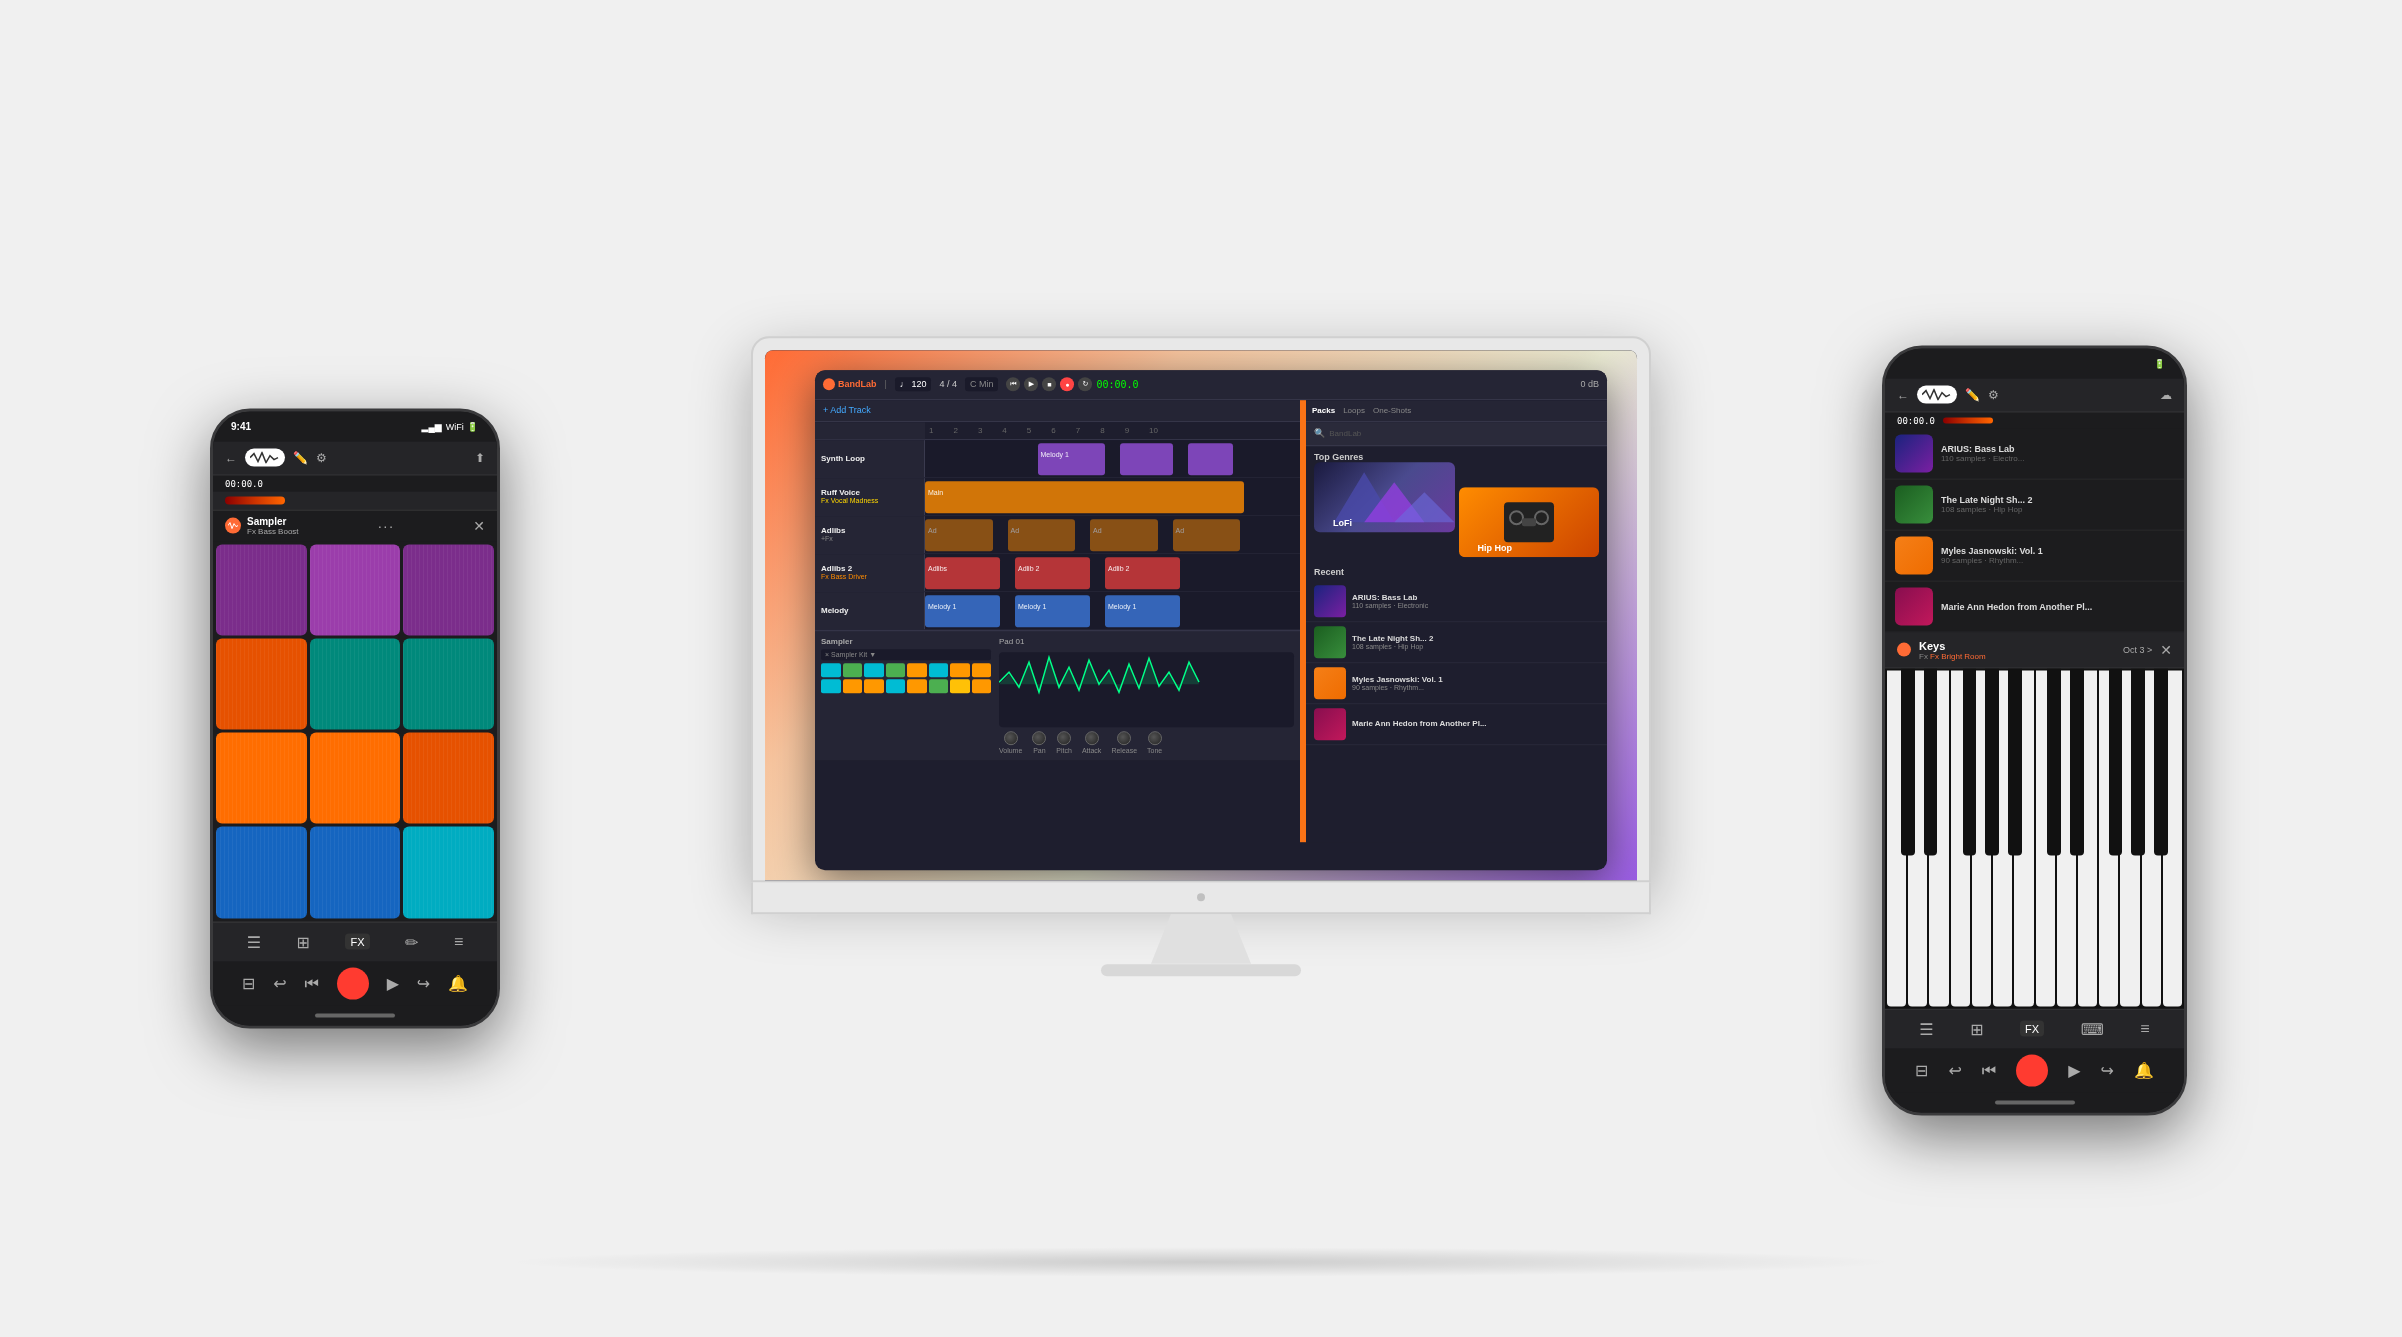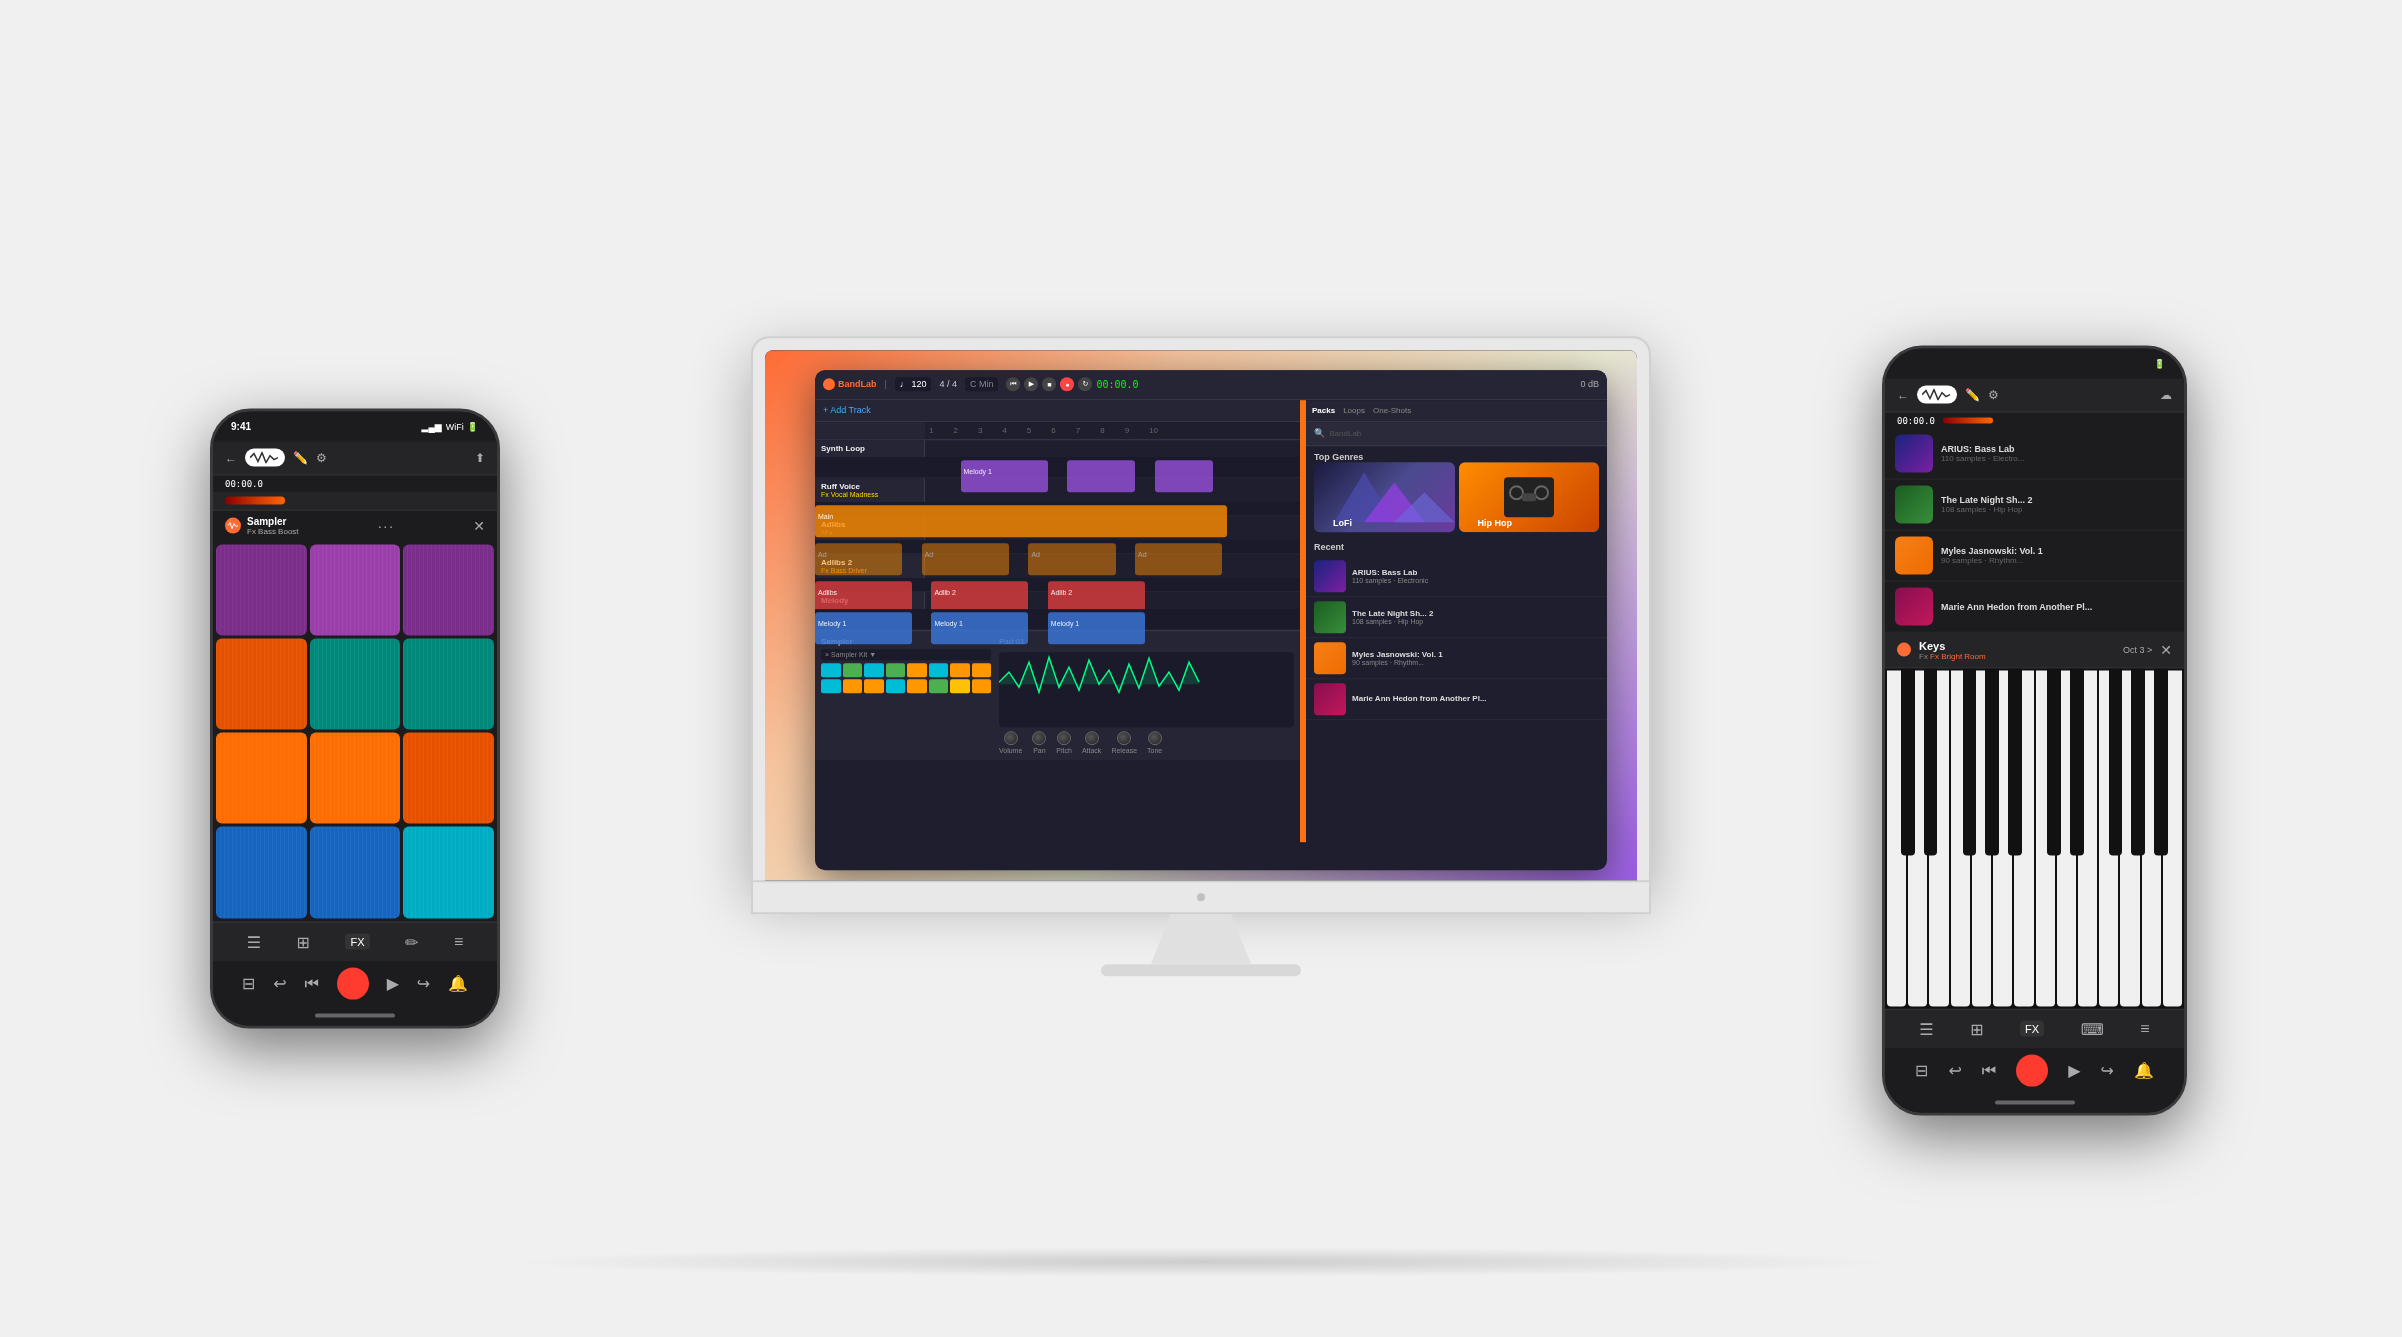--- a/index.html
+++ b/index.html
@@ -176,21 +176,20 @@
       gap: 20px;
     }
     .ruler-num {
       color: #666;
       font-size: 8px;
     }
     .track-row {
       display: flex;
       height: 38px;
       border-bottom: 1px solid #2a2a3a;
-      flex-direction: column;
     }
     .track-label {
       width: 110px;
       min-width: 110px;
       background: #252535;
       padding: 4px 6px;
       display: flex;
       flex-direction: column;
       justify-content: center;
       border-right: 1px solid #3a3a4e;
@@ -349,20 +348,21 @@
       position: relative;
     }
     .genre-card-lofi {
       background: linear-gradient(135deg, #1a1a3e, #4a4a8e, #6a3a9e);
     }
     .genre-card-hiphop {
       background: linear-gradient(135deg, #ff8c00, #ff4500);
       display: flex;
       align-items: center;
       justify-content: center;
+      margin-top: 25px;
     }
     .genre-label {
       position: absolute;
       bottom: 4px;
       left: 19px;
       color: #fff;
       font-size: 9px;
       font-weight: 600;
     }
     .recent-title {

